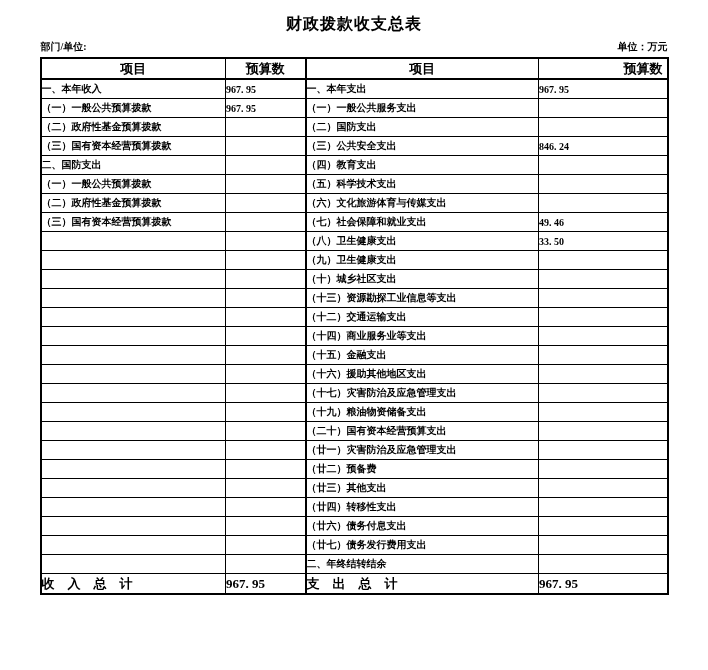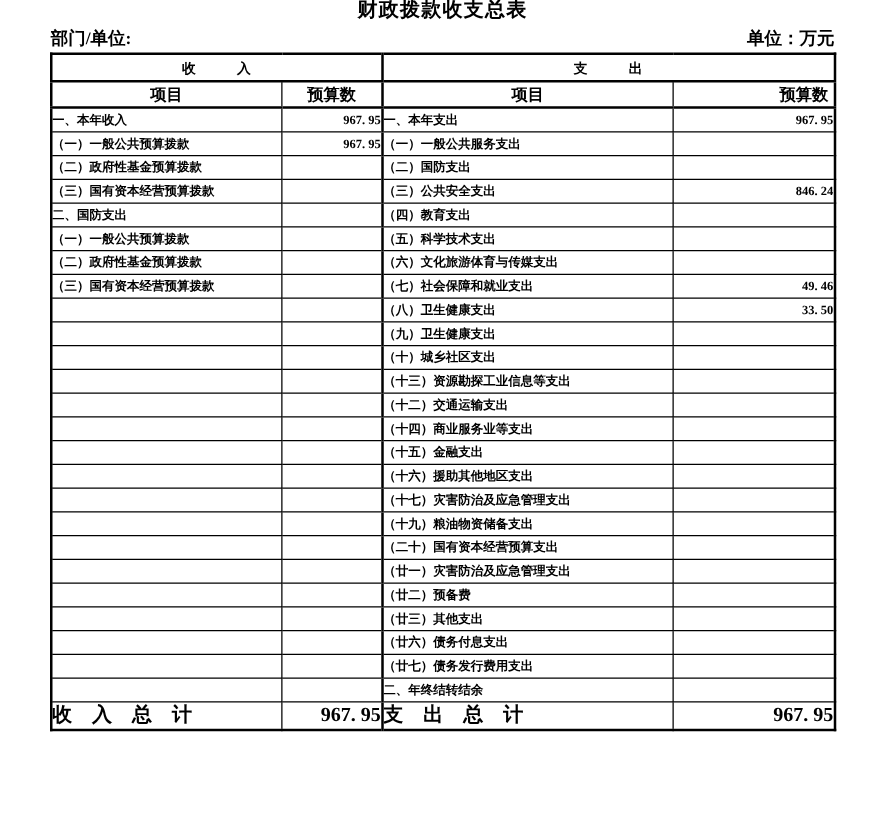--- a/index.html
+++ b/index.html
@@ -11,34 +11,34 @@
   body {
     width: 708px;
     height: 670px;
     font-family: "Liberation Serif", "DejaVu Serif", serif;
     font-weight: bold;
     position: relative;
     overflow: hidden;
   }
   .title {
     margin: 0;
-    padding-top: 0;
+    padding-top: 15px;
     font-size: 16px;
     line-height: 17px;
     letter-spacing: 1px;
     text-align: center;
     font-weight: bold;
   }
   .meta {
     width: 627px;
     margin: 9px auto 4px auto;
     display: flex;
     justify-content: space-between;
     align-items: flex-end;
-    font-size: 14px;
+    font-size: 10px;
     line-height: 12px;
   }
   table.budget {
     width: 627px;
     margin: 0 auto;
     border-collapse: collapse;
     table-layout: fixed;
     border: 2px solid #000;
   }
   table.budget th, table.budget td {
@@ -67,30 +67,30 @@
   }
   tbody td {
     height: 18px;
     font-size: 10px;
   }
   td.item {
     text-align: left;
     padding-left: 3px;
   }
   td.amt {
-    text-align: right;
+    text-align: left;
     padding-right: 3px;
     font-family: Liberation Serif, serif;
   }
   .mid {
     border-left-width: 2px !important;
   }
   tfoot td {
     height: 19px;
-    font-size: 16px;
+    font-size: 13px;
     border-top-width: 2px;
   }
 </style>
 </head>
 <body>
 
 <h1 class="title">财政拨款收支总表</h1>
 
 <div class="meta">
   <span>部门/单位:</span>
@@ -98,24 +98,20 @@
 </div>
 
 <table class="budget">
   <colgroup>
     <col style="width:185px">
     <col style="width:80px">
     <col style="width:233px">
     <col style="width:129px">
   </colgroup>
   <thead>
-    <tr class="banner">
-      <th colspan="2">收　　　入</th>
-      <th colspan="2" class="mid">支　　　出</th>
-    </tr>
     <tr class="cols">
       <th>项目</th>
       <th>预算数</th>
       <th class="mid">项目</th>
       <th class="num">预算数</th>
     </tr>
   </thead>
   <tbody id="rows-body">
       <tr>
         <td class="item">一、本年收入</td>
@@ -240,20 +236,26 @@
       <tr>
         <td class="item"></td>
         <td class="amt"></td>
         <td class="item mid">（廿二）预备费</td>
         <td class="amt"></td>
       </tr>
       <tr>
         <td class="item"></td>
         <td class="amt"></td>
         <td class="item mid">（廿三）其他支出</td>
+        <td class="amt"></td>
+      </tr>
+      <tr>
+        <td class="item"></td>
+        <td class="amt"></td>
+        <td class="item mid">（廿四）转移性支出</td>
         <td class="amt"></td>
       </tr>
       <tr>
         <td class="item"></td>
         <td class="amt"></td>
         <td class="item mid">（廿六）债务付息支出</td>
         <td class="amt"></td>
       </tr>
       <tr>
         <td class="item"></td>

